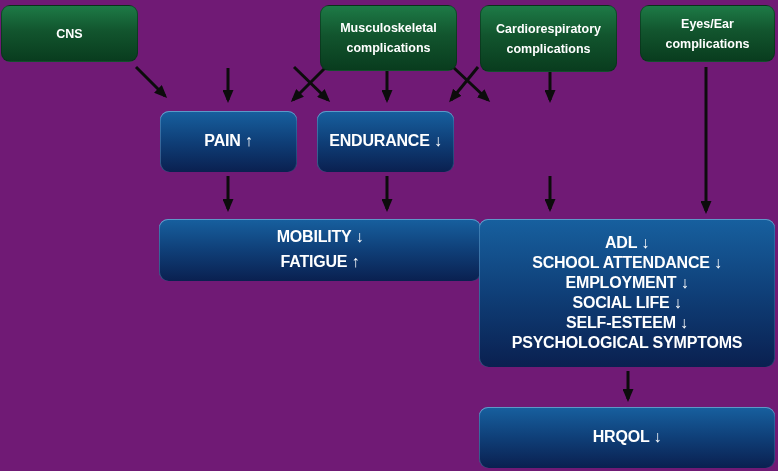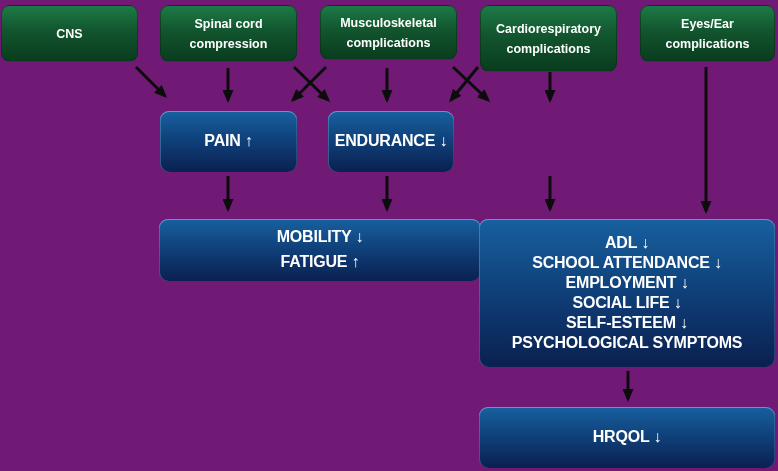--- a/index.html
+++ b/index.html
@@ -77,41 +77,37 @@
       <line x1="228" y1="176" x2="228" y2="209" class="edge" marker-end="url(#ah)"></line>
       <line x1="387" y1="176" x2="387" y2="209" class="edge" marker-end="url(#ah)"></line>
       <line x1="550" y1="176" x2="550" y2="209" class="edge" marker-end="url(#ah)"></line>
       <line x1="459" y1="251" x2="471" y2="251" class="edge" marker-end="url(#ah)"></line>
       <line x1="628" y1="371" x2="628" y2="399" class="edge" marker-end="url(#ah)"></line>
     </svg>
 
   <div class="node green" style="left:1px; top:5px; width:137px; height:57px;">
     <span class="label">CNS</span>
   </div>
-  <div class="node green" style="left:160px; top:5px; width:137px; height:57px;">
-    <span class="label">Spinal cord
-compression</span>
-  </div>
-  <div class="node green" style="left:320px; top:5px; width:137px; height:55px;">
+  <div class="node green" style="left:320px; top:5px; width:137px; height:66px;">
     <span class="label">Musculoskeletal
 complications</span>
   </div>
   <div class="node green" style="left:480px; top:5px; width:137px; height:67px;">
     <span class="label">Cardiorespiratory
 complications</span>
   </div>
   <div class="node green" style="left:640px; top:5px; width:135px; height:57px;">
     <span class="label">Eyes/Ear
 complications</span>
   </div>
 
   <div class="node blue" style="left:160px; top:111px; width:137px; height:61px;">
     <span class="label">PAIN ↑</span>
   </div>
-  <div class="node blue" style="left:328px; top:111px; width:126px; height:61px;">
+  <div class="node blue" style="left:317px; top:111px; width:137px; height:61px;">
     <span class="label">ENDURANCE ↓</span>
   </div>
 
   <div class="node blue" style="left:159px; top:219px; width:322px; height:62px;justify-content:flex-end;">
     <span class="label">MOBILITY ↓
 FATIGUE ↑</span>
   </div>
   <div class="node blue" style="left:479px; top:407px; width:296px; height:61px;">
     <span class="label">HRQOL ↓</span>
   </div>

